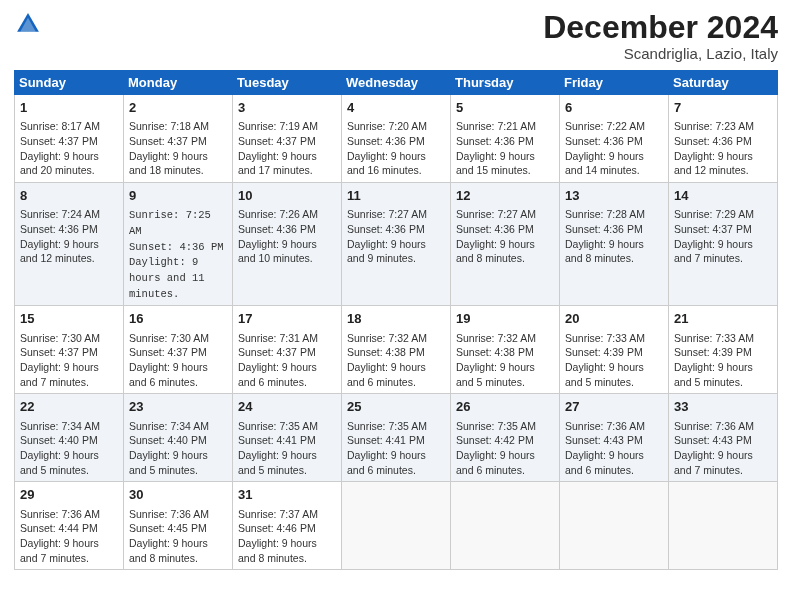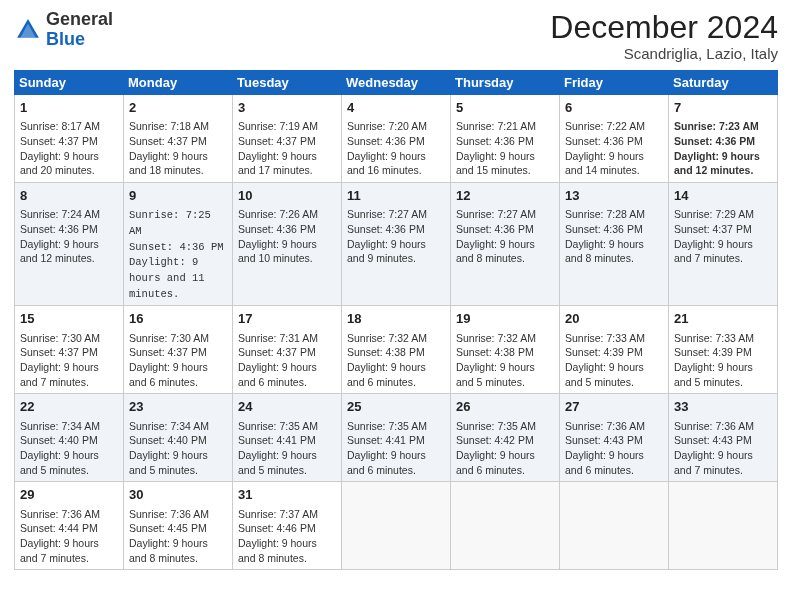--- a/index.html
+++ b/index.html
@@ -36,21 +36,21 @@
     .logo-blue { color: #1565c0; }
     .logo-icon {
       width: 28px;
       height: 28px;
     }
     .title-block {
       text-align: right;
     }
     .month-title {
       font-size: 32px;
-      font-weight: normal;
+      font-weight: bold;
       color: #222;
       line-height: 1.1;
     }
     .location {
       font-size: 15px;
       color: #444;
     }
     .calendar {
       width: 100%;
       border-collapse: collapse;
@@ -93,24 +93,20 @@
 </head>
 <body>
 
 <div class="page">
   <div class="header">
     <div class="logo">
       <svg class="logo-icon" viewBox="0 0 36 36">
         <polygon points="18,4 32,28 4,28" fill="#1565c0"></polygon>
         <polygon points="18,10 28,28 8,28" fill="#fff" opacity="0.3"></polygon>
       </svg>
-      <div class="logo-text">
-        <span class="logo-general">General</span><br>
-        <span class="logo-blue">Blue</span>
-      </div>
     </div>
     <div class="title-block">
       <div class="month-title">December 2024</div>
       <div class="location">Scandriglia, Lazio, Italy</div>
     </div>
   </div>
 
   <table class="calendar">
     <thead>
       <tr>
@@ -136,21 +132,21 @@
 Daylight: 9 hours and 17 minutes.</span></td>
           <td><span class="day-num">4</span><span style="white-space: pre-line;">Sunrise: 7:20 AM
 Sunset: 4:36 PM
 Daylight: 9 hours and 16 minutes.</span></td>
           <td><span class="day-num">5</span><span style="white-space: pre-line;">Sunrise: 7:21 AM
 Sunset: 4:36 PM
 Daylight: 9 hours and 15 minutes.</span></td>
           <td><span class="day-num">6</span><span style="white-space: pre-line;">Sunrise: 7:22 AM
 Sunset: 4:36 PM
 Daylight: 9 hours and 14 minutes.</span></td>
-          <td><span class="day-num">7</span><span style="white-space: pre-line; font-weight: bold;">Sunrise: 7:23 AM
+          <td><span class="day-num">7</span><span style="white-space: pre-line;">Sunrise: 7:23 AM
 Sunset: 4:36 PM
 Daylight: 9 hours and 12 minutes.</span></td>
         </tr>
         <tr>
           <td><span class="day-num">8</span><span style="white-space: pre-line;">Sunrise: 7:24 AM
 Sunset: 4:36 PM
 Daylight: 9 hours and 12 minutes.</span></td>
           <td><span class="day-num">9</span><span style="white-space: pre-line; font-family: Liberation Mono, monospace;">Sunrise: 7:25 AM
 Sunset: 4:36 PM
 Daylight: 9 hours and 11 minutes.</span></td>

